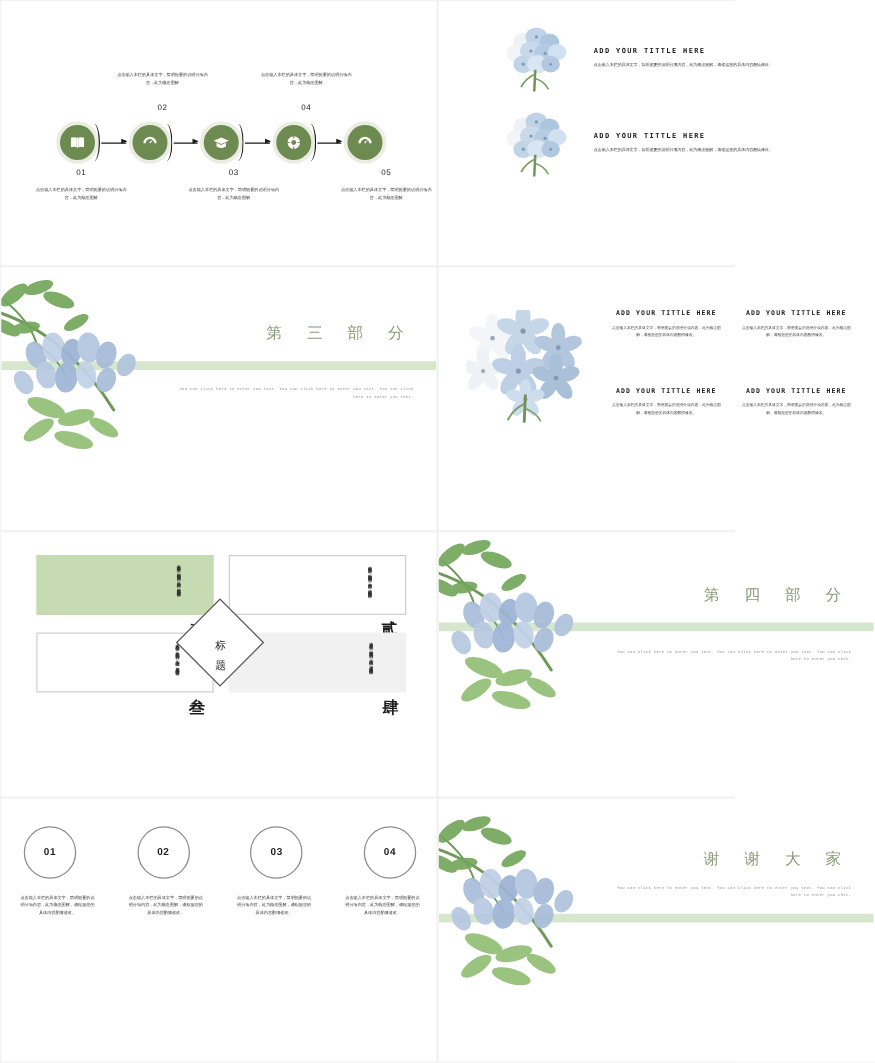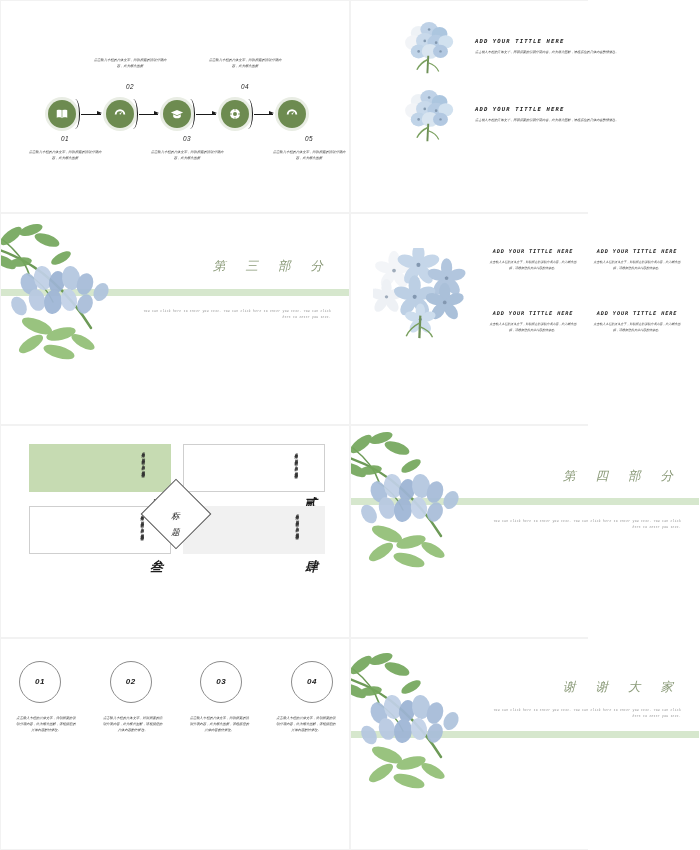--- a/index.html
+++ b/index.html
@@ -8,21 +8,20 @@
     background:#ffffff;
     font-family:"Liberation Sans","DejaVu Sans",sans-serif;
     overflow:hidden;
   }
   .deck{
     position:relative;width:588px;height:850px;
     display:grid;
     grid-template-columns:350px 350px;
     grid-template-rows:212.5px 212.5px 212.5px 212.5px;
     background:#f2f2f2;
-    font-style:italic;
   }
   .slide{
     position:relative;
     background:#ffffff;
     overflow:hidden;
     margin:1px;
   }
 
   
   .cn{font-family:"DejaVu Sans","Liberation Sans",sans-serif;}

